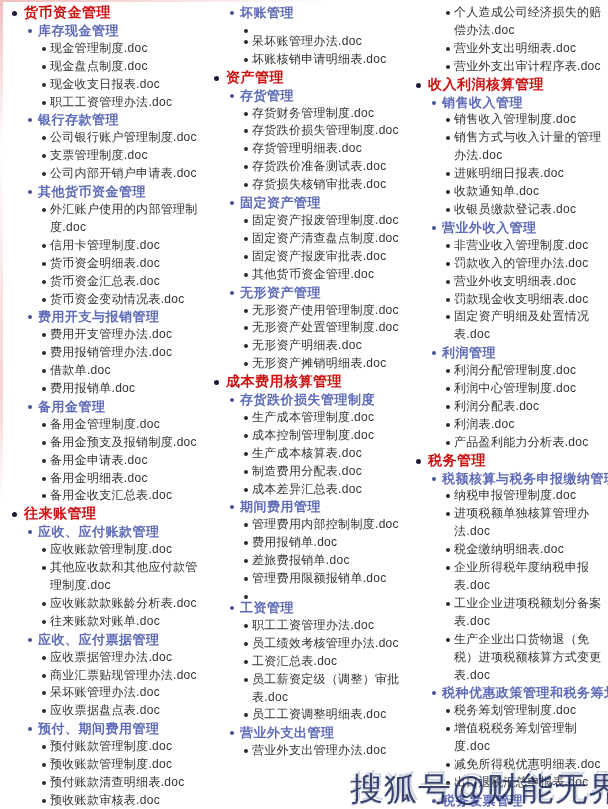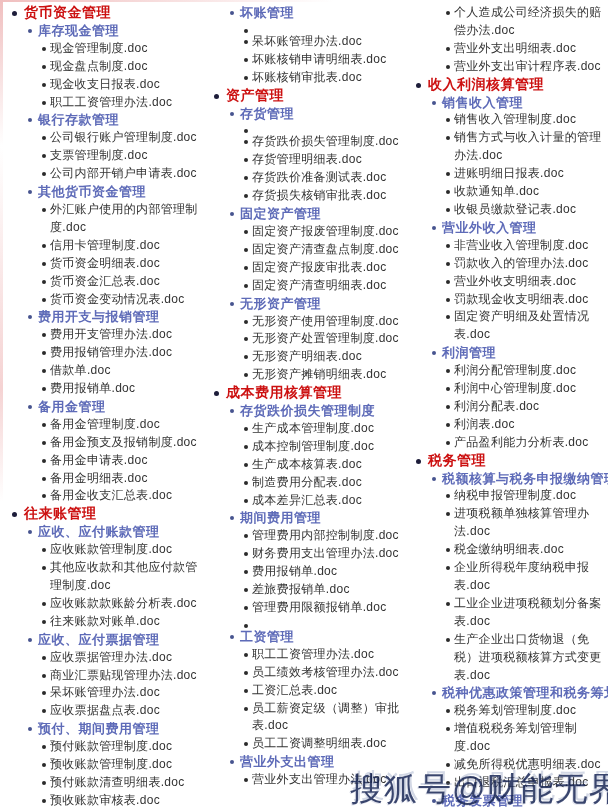--- a/index.html
+++ b/index.html
@@ -238,34 +238,31 @@
         <span class="bullet"></span>
       </div>
       <div class="row lvl3">
         <span class="bullet"></span>
         <span class="txt">呆坏账管理办法.doc</span>
       </div>
       <div class="row lvl3">
         <span class="bullet"></span>
         <span class="txt">坏账核销申请明细表.doc</span>
       </div>
-      <div class="row lvl3">
-        <span class="bullet"></span>
-        <span class="txt">坏账核销审批表.doc</span>
-      </div>
       <div class="row lvl1">
         <span class="bullet"></span>
         <span class="txt">资产管理</span>
       </div>
       <div class="row lvl2">
         <span class="bullet"></span>
         <span class="txt">存货管理</span>
       </div>
       <div class="row lvl3">
         <span class="bullet"></span>
+        <span class="txt">存货财务管理制度.doc</span>
       </div>
       <div class="row lvl3">
         <span class="bullet"></span>
         <span class="txt">存货跌价损失管理制度.doc</span>
       </div>
       <div class="row lvl3">
         <span class="bullet"></span>
         <span class="txt">存货管理明细表.doc</span>
       </div>
       <div class="row lvl3">
@@ -287,21 +284,21 @@
       <div class="row lvl3">
         <span class="bullet"></span>
         <span class="txt">固定资产清查盘点制度.doc</span>
       </div>
       <div class="row lvl3">
         <span class="bullet"></span>
         <span class="txt">固定资产报废审批表.doc</span>
       </div>
       <div class="row lvl3">
         <span class="bullet"></span>
-        <span class="txt">固定资产清查明细表.doc</span>
+        <span class="txt">其他货币资金管理.doc</span>
       </div>
       <div class="row lvl2">
         <span class="bullet"></span>
         <span class="txt">无形资产管理</span>
       </div>
       <div class="row lvl3">
         <span class="bullet"></span>
         <span class="txt">无形资产使用管理制度.doc</span>
       </div>
       <div class="row lvl3">
@@ -344,24 +341,20 @@
         <span class="bullet"></span>
         <span class="txt">成本差异汇总表.doc</span>
       </div>
       <div class="row lvl2">
         <span class="bullet"></span>
         <span class="txt">期间费用管理</span>
       </div>
       <div class="row lvl3">
         <span class="bullet"></span>
         <span class="txt">管理费用内部控制制度.doc</span>
-      </div>
-      <div class="row lvl3">
-        <span class="bullet"></span>
-        <span class="txt">财务费用支出管理办法.doc</span>
       </div>
       <div class="row lvl3">
         <span class="bullet"></span>
         <span class="txt">费用报销单.doc</span>
       </div>
       <div class="row lvl3">
         <span class="bullet"></span>
         <span class="txt">差旅费报销单.doc</span>
       </div>
       <div class="row lvl3">

